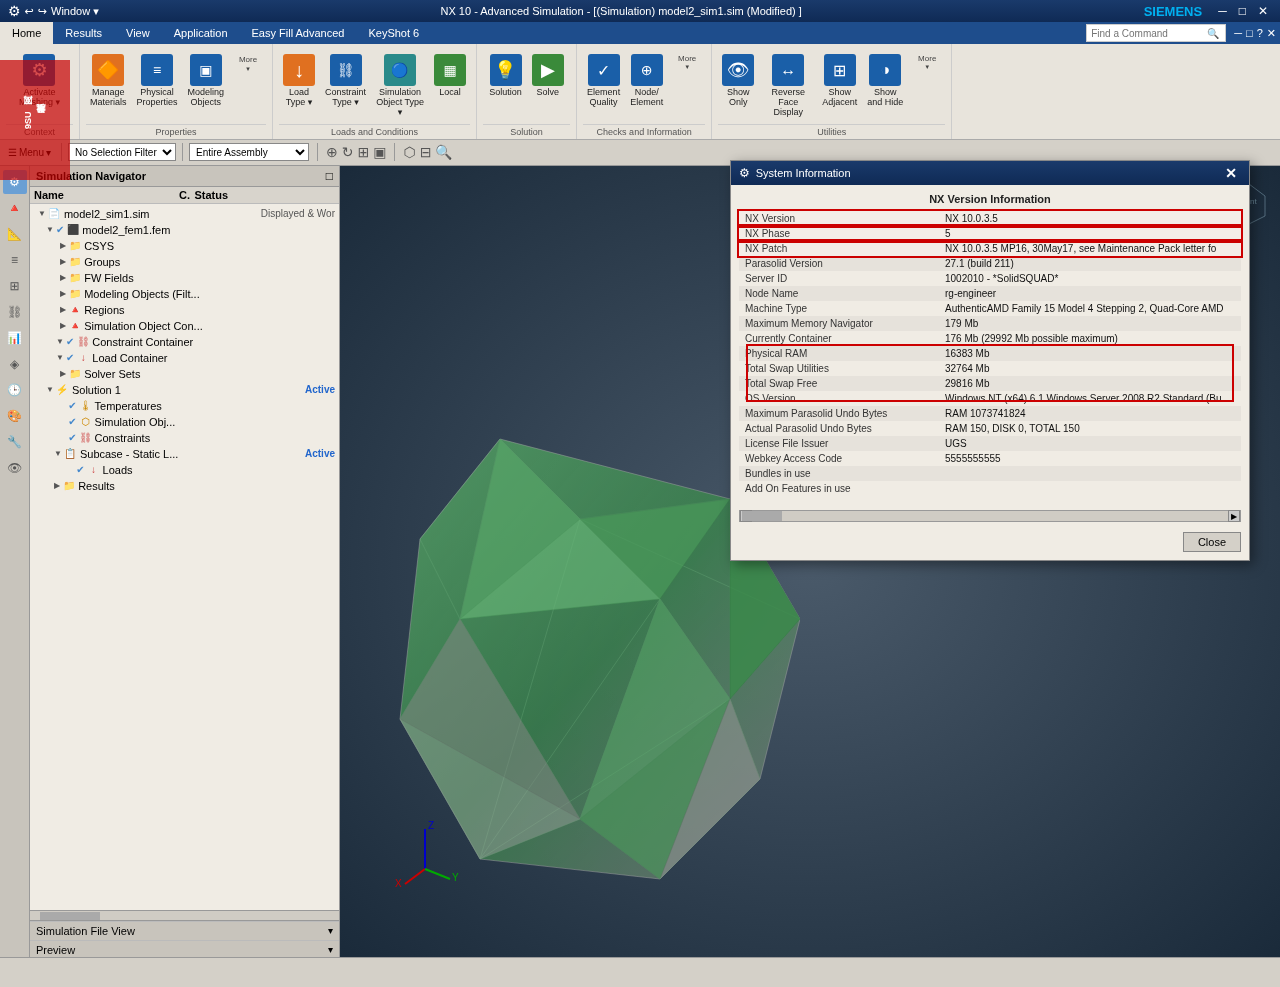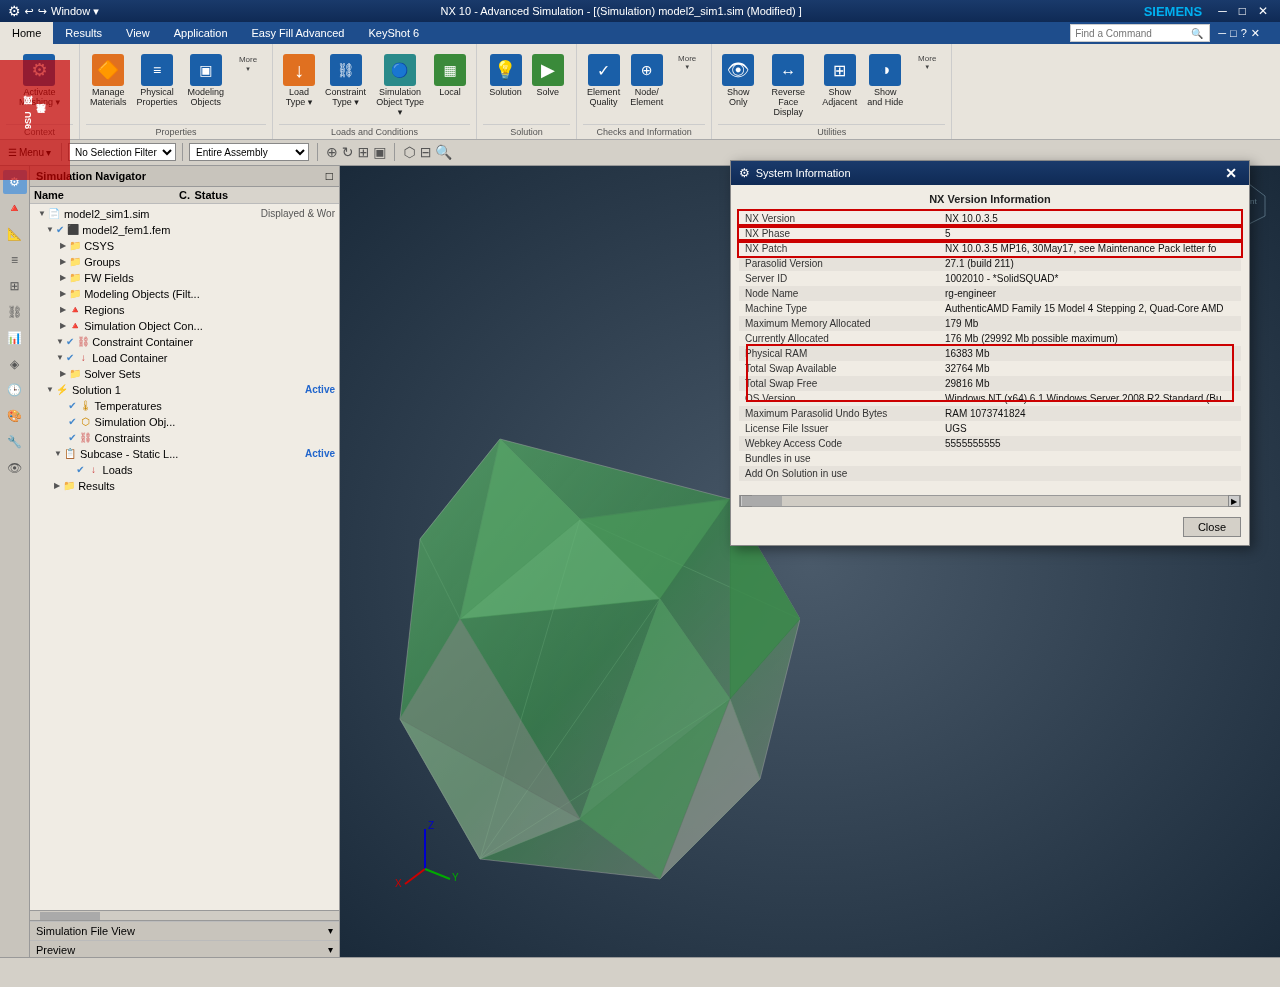--- a/index.html
+++ b/index.html
@@ -419,21 +419,21 @@
 </div>
 
 <div class="menu-bar">
   <div class="menu-tab active">Home</div>
   <div class="menu-tab">Results</div>
   <div class="menu-tab">View</div>
   <div class="menu-tab">Application</div>
   <div class="menu-tab">Easy Fill Advanced</div>
   <div class="menu-tab">KeyShot 6</div>
 
-  <div style="margin-left:auto; display:flex; align-items:center; margin-right:20px;">
+  <div style="margin-left:auto; display:flex; align-items:center; margin-right:4px;">
     <div style="background:white; border:1px solid #ccc; display:flex; align-items:center; height:18px; width:140px;">
       <input class="search-input" type="text" style="width: 120px; font-size: 10px; border: none; outline: none; padding: 0px 4px;" placeholder="Find a Command">
       <span style="font-size:10px;color:#555;">🔍</span>
     </div>
     <span style="color:white;margin-left:8px;font-size:11px;">─</span>
     <span style="color:white;margin-left:4px;font-size:11px;">□</span>
     <span style="color:white;margin-left:4px;font-size:11px;">?</span>
     <span style="color:white;margin-left:4px;font-size:11px;">✕</span>
   </div>
 </div>
@@ -869,61 +869,65 @@
           </tr>
           <tr>
             <td>Node Name</td>
             <td>rg-engineer</td>
           </tr>
           <tr>
             <td>Machine Type</td>
             <td>AuthenticAMD Family 15 Model 4 Stepping 2, Quad-Core AMD</td>
           </tr>
           <tr>
-            <td>Maximum Memory Allocated</td>
+            <td>Maximum Memory Navigator</td>
             <td>179 Mb</td>
           </tr>
           <tr>
-            <td>Currently Allocated</td>
+            <td>Currently Container</td>
             <td>176 Mb (29992 Mb possible maximum)</td>
           </tr>
           <tr>
             <td>Physical RAM</td>
             <td>16383 Mb</td>
           </tr>
           <tr>
-            <td>Total Swap Available</td>
+            <td>Total Swap Utilities</td>
             <td>32764 Mb</td>
           </tr>
           <tr>
             <td>Total Swap Free</td>
             <td>29816 Mb</td>
           </tr>
           <tr>
             <td>OS Version</td>
             <td>Windows NT (x64) 6.1 Windows Server 2008 R2 Standard (Bu</td>
           </tr>
           <tr>
             <td>Maximum Parasolid Undo Bytes</td>
             <td>RAM 1073741824</td>
           </tr>
           <tr>
+            <td>Actual Parasolid Undo Bytes</td>
+            <td>RAM 150, DISK 0, TOTAL 150</td>
+          </tr>
+          <tr>
             <td>License File Issuer</td>
             <td>UGS</td>
           </tr>
           <tr>
             <td>Webkey Access Code</td>
             <td>5555555555</td>
           </tr>
           <tr>
             <td>Bundles in use</td>
             <td></td>
           </tr>
           <tr>
-            <td>Add On Solution in use</td>
+            <td>Add On Features in use</td>
             <td></td>
           </tr>
         </tbody>
       </table>
 
     </div>
 
     <div class="dialog-scrollbar">
       <div class="dialog-scrollbar-btn left">◀</div>
       <div class="dialog-scrollbar-thumb"></div>

